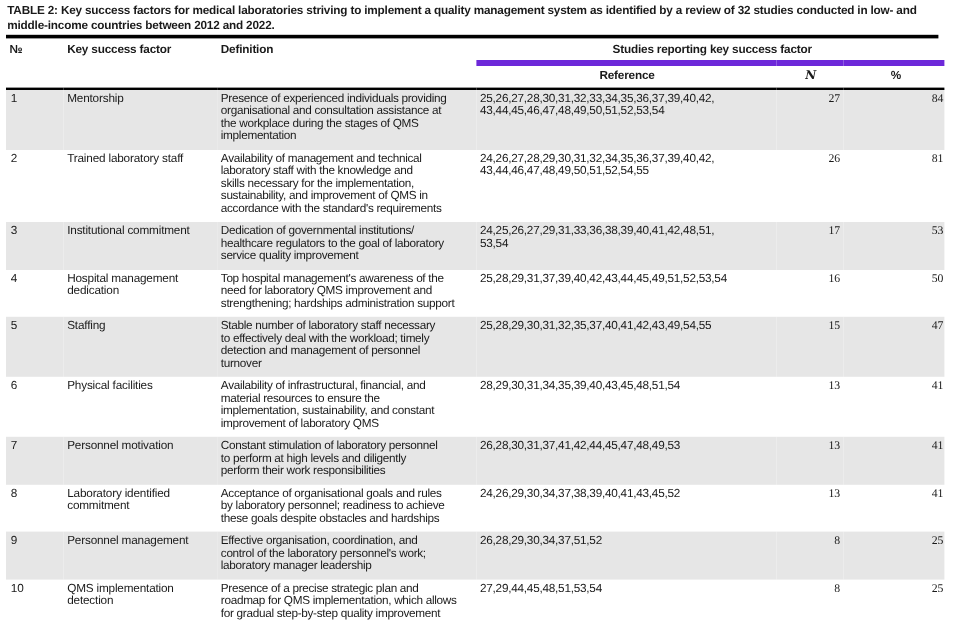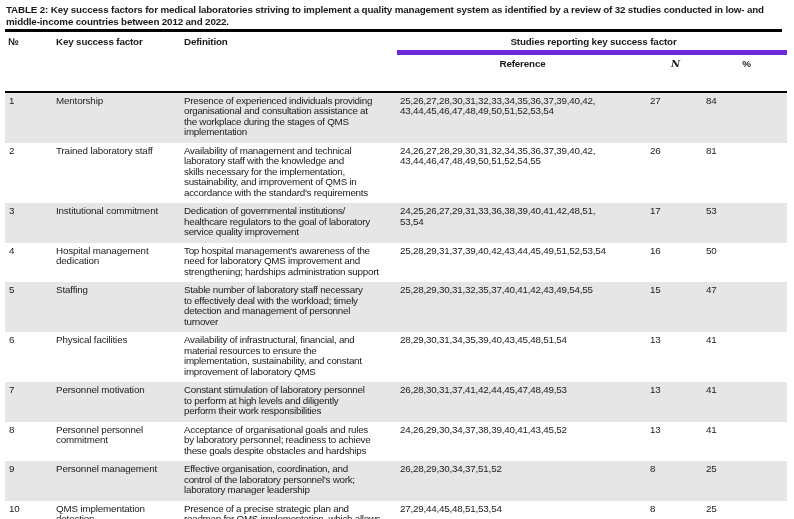--- a/index.html
+++ b/index.html
@@ -26,35 +26,35 @@
   col.c-ref    { width:250px; }
   col.c-n      { width:56px; }
   col.c-pct    { width:86px; }
   thead th {
     font-size:9.8px; font-weight:bold; text-align:left;
     vertical-align:top; padding:4px 2px 1px 3px; line-height:11px;
   }
   thead th.span-head {
     text-align:center; border-bottom:5px solid #6d28d9; padding-bottom:3px;
   }
-  thead tr.head-sub th { padding-top:3px; padding-bottom:22px; border-bottom:2.5px solid #000; }
+  thead tr.head-sub th { padding-top:3px; padding-bottom:4px; border-bottom:2.5px solid #000; }
   thead th.center { text-align:center; }
   thead th.n-head {
     font-family:"DejaVu Serif", serif; font-style:italic; font-weight:bold;
     font-size:10px;
   }
   tbody td {
     font-size:9.8px; line-height:10.5px; vertical-align:top;
     padding:3px 3px 5px 3px;
   }
   tbody tr:nth-child(odd) { background:#e6e6e6; }
   td.def, td.ref { white-space:pre-line; }
   td.def { letter-spacing:-0.25px; }
   td.ref { text-align:left; letter-spacing:-0.2px; }
-  td.center { text-align:left; }
+  td.center { text-align:right;font-family:Liberation Serif, serif; }
   td.num-cell { padding-left:4px; }
 </style>
 </head>
 <body>
 
 <div class="page">
 
   <div class="table-title">TABLE 2: Key success factors for medical laboratories striving to implement a quality management system as identified by a review of 32 studies conducted in low- and middle-income countries between 2012 and 2022.</div>
 
   <div class="rule-thick"></div>
@@ -158,21 +158,21 @@
         <td>Personnel motivation</td>
         <td class="def">Constant stimulation of laboratory personnel
 to perform at high levels and diligently
 perform their work responsibilities</td>
         <td class="ref">26,28,30,31,37,41,42,44,45,47,48,49,53</td>
         <td class="center">13</td>
         <td class="center">41</td>
       </tr>
       <tr>
         <td class="num-cell">8</td>
-        <td>Personnel personnel commitment</td>
+        <td>Laboratory identified commitment</td>
         <td class="def">Acceptance of organisational goals and rules
 by laboratory personnel; readiness to achieve
 these goals despite obstacles and hardships</td>
         <td class="ref">24,26,29,30,34,37,38,39,40,41,43,45,52</td>
         <td class="center">13</td>
         <td class="center">41</td>
       </tr>
       <tr>
         <td class="num-cell">9</td>
         <td>Personnel management</td>

